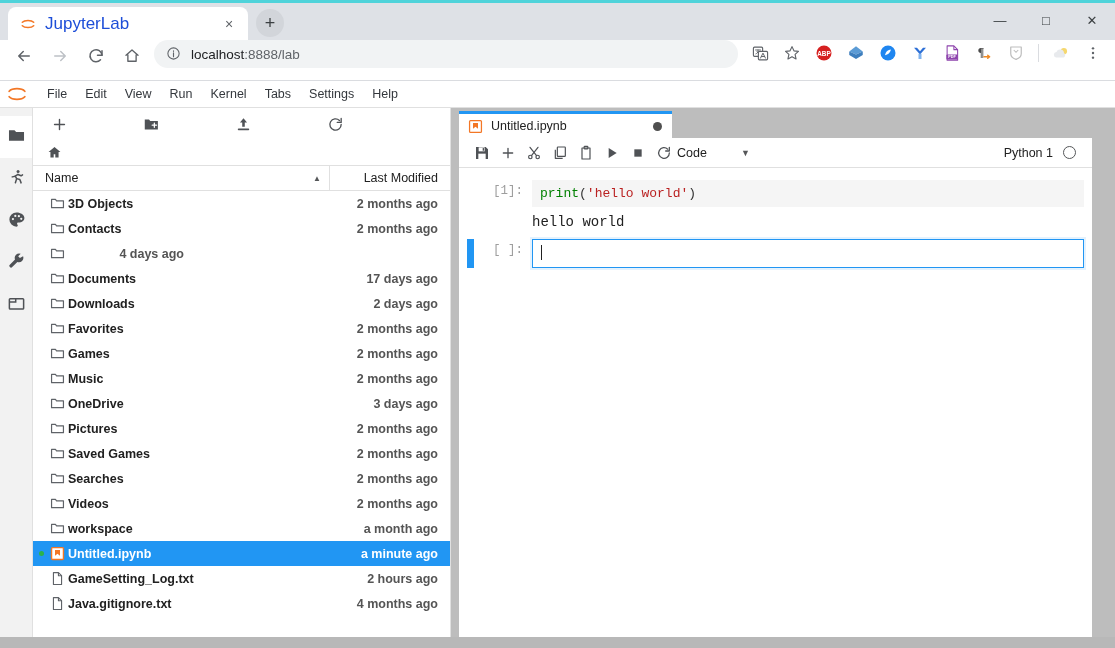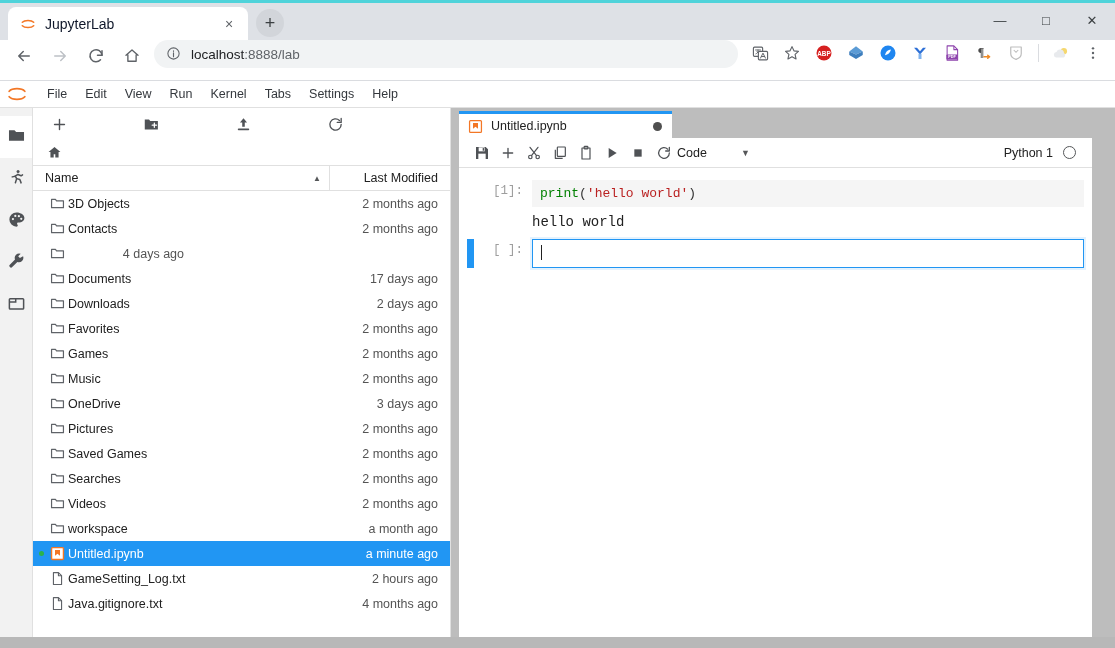--- a/index.html
+++ b/index.html
@@ -29,21 +29,21 @@
   .browser-tab {
     width: 240px; height: 33px;
     background: #ffffff;
     border-radius: 8px 8px 0 0;
     display: flex; align-items: center;
     padding: 0 10px 0 12px;
     position: relative;
   }
   .tab-favicon { width: 16px; height: 16px; flex: 0 0 16px; margin-right: 9px; }
   .tab-title {
-    font-size: 14px; color: #0f172a;
+    font-size: 17px; color: #1d4ed8;
     flex: 1 1 auto; white-space: nowrap; overflow: hidden;
   }
   .tab-close {
     width: 18px; height: 18px; flex: 0 0 18px;
     display: flex; align-items: center; justify-content: center;
     color: #5f6368; font-size: 14px; line-height: 1;
   }
   .new-tab {
     width: 28px; height: 28px; margin-left: 8px; margin-bottom: 3px;
     border-radius: 50%;
@@ -160,21 +160,21 @@
     flex: 1 1 auto; padding-left: 12px;
     display: flex; align-items: center; justify-content: space-between;
     padding-right: 8px;
     border-right: 1px solid #e0e0e0;
     height: 100%;
   }
   .fbh-sort { font-size: 8px; color: #555759; }
   .fbh-mod {
     flex: 0 0 120px; text-align: right; padding-right: 12px;
   }
-  .fb-list { flex: 1 1 auto; overflow: hidden; }
+  .fb-list { flex: 1 1 auto; overflow: hidden; font-weight: bold; }
   .fb-row {
     height: 25px;
     display: flex; align-items: center;
     font-size: 12.5px; color: #212121;
     padding-left: 4px;
   }
   .fb-row.selected { background: #2196f3; color: #ffffff; }
   .row-dot { width: 9px; flex: 0 0 9px; display: flex; align-items: center; justify-content: center; }
   .row-dot i { width: 5px; height: 5px; border-radius: 50%; background: #2bb34a; display: none; }
   .fb-row.running .row-dot i { display: block; }

